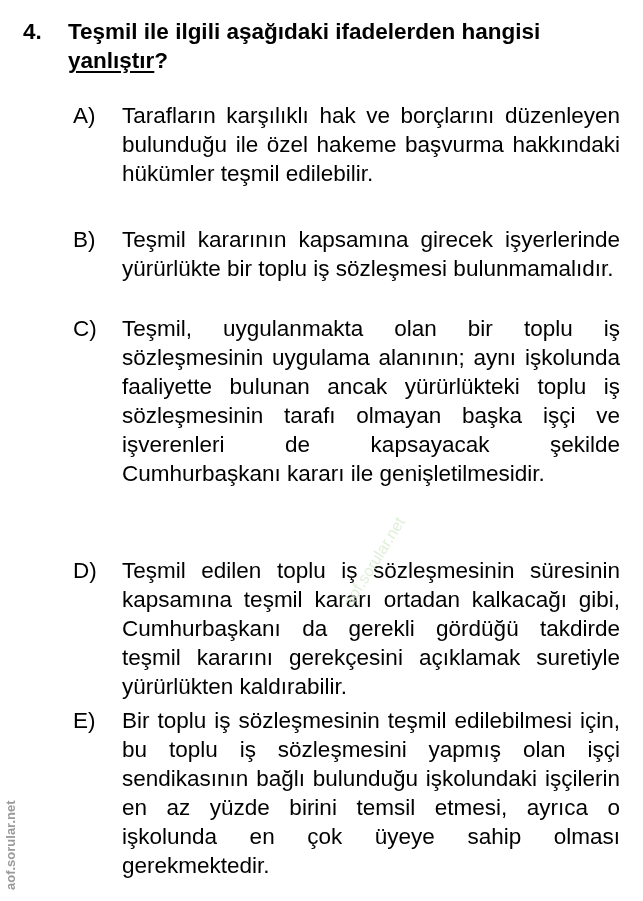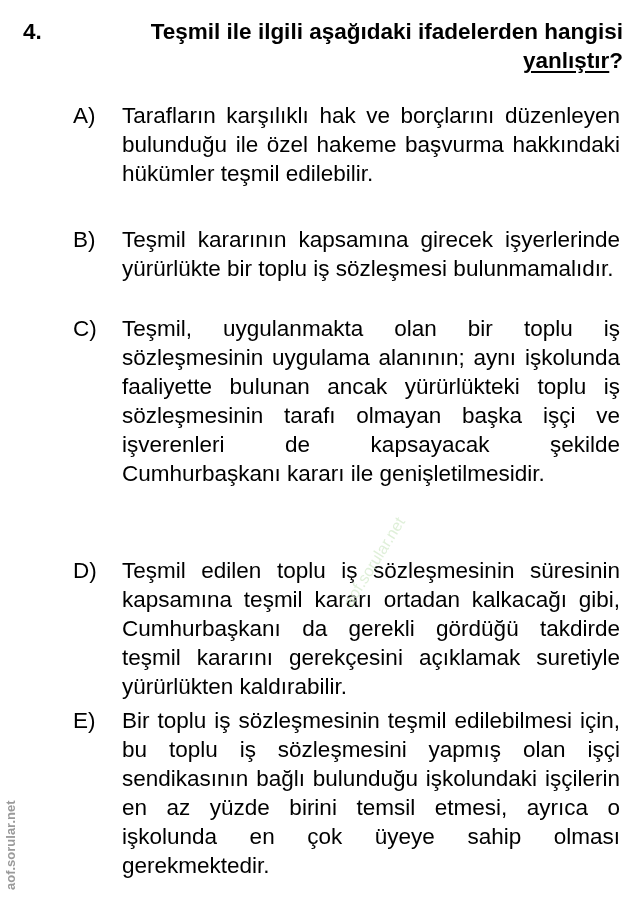--- a/index.html
+++ b/index.html
@@ -5,21 +5,21 @@
   html, body { margin: 0; padding: 0; background: #ffffff; }
   body {
     width: 643px; height: 901px; position: relative; overflow: hidden;
     font-family: "Liberation Sans", sans-serif; color: #000;
   }
   .question {
     position: absolute; left: 23px; top: 17px; width: 600px;
     font-weight: bold; font-size: 22.5px; line-height: 29px;
   }
   .q-num { position: absolute; left: 0; top: 0; }
-  .q-text { position: absolute; left: 45px; top: 0; width: 555px; text-align: right; }
+  .q-text { position: absolute; left: 45px; top: 0; width: 555px; }
   .q-text .u { text-decoration: underline; text-underline-offset: 3px; text-decoration-thickness: 2px; }
   .option { position: absolute; left: 73px; width: 550px; font-size: 22.5px; line-height: 29px; }
   .opt-letter { position: absolute; left: 0; top: 0; }
   .opt-text {
     position: absolute; left: 49px; top: 0; width: 498px;
     text-align: justify; text-align-last: left;
   }
   #opt-a { top: 101px; }
   #opt-b { top: 225px; }
   #opt-c { top: 314px; }

